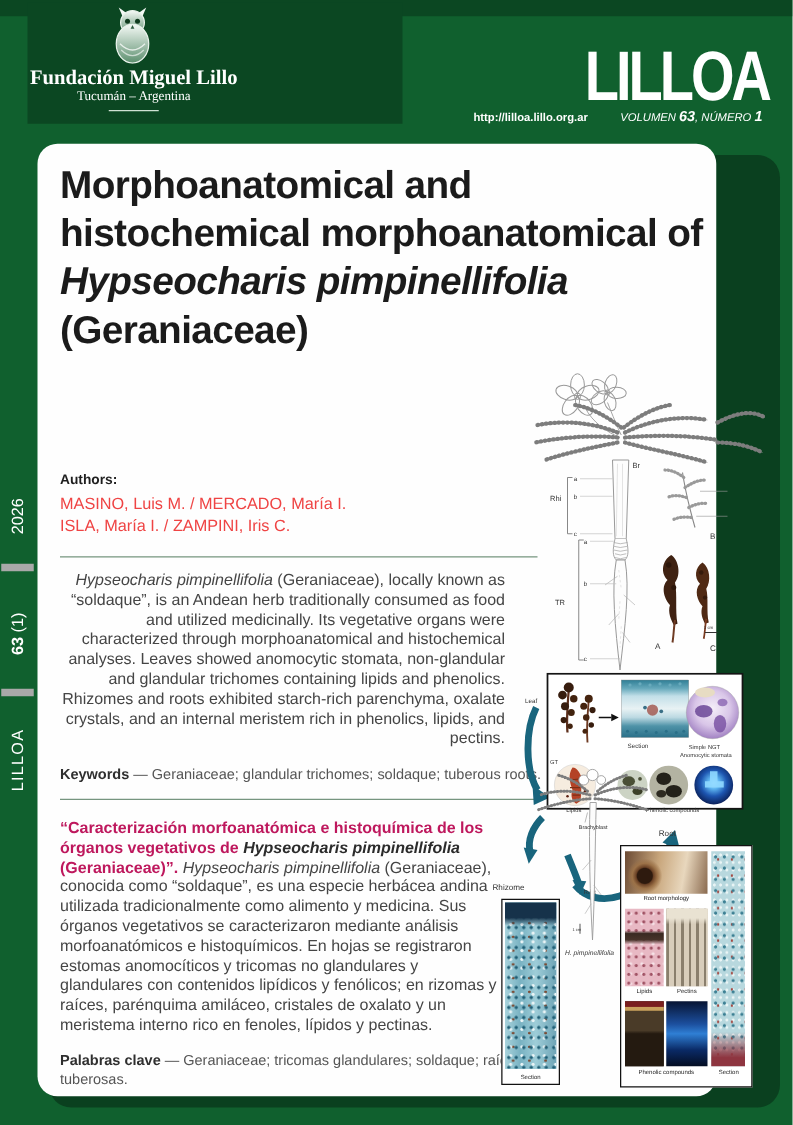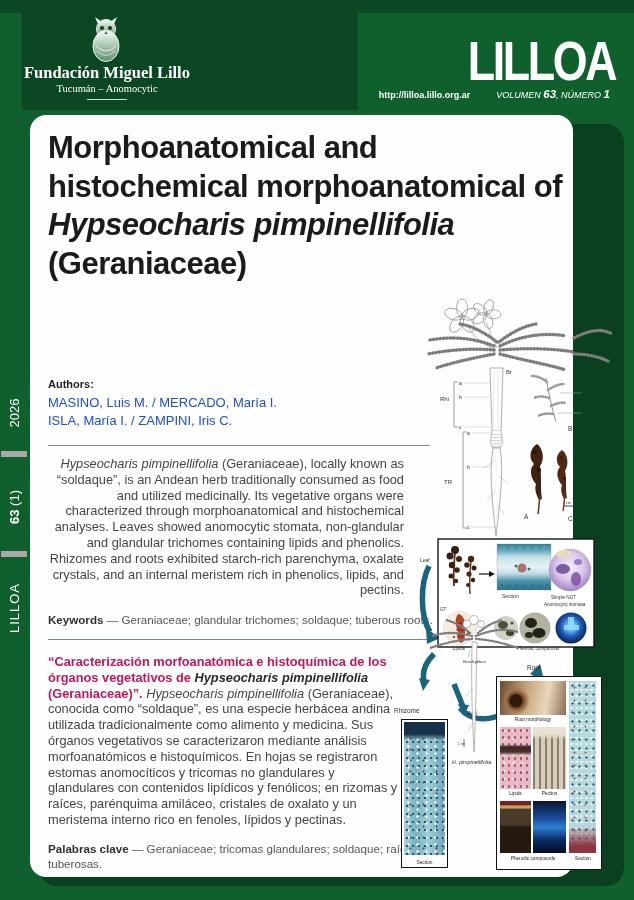--- a/index.html
+++ b/index.html
@@ -1,21 +1,21 @@
 <!DOCTYPE html>
 <html><head>
 <meta charset="utf-8">
 <style>
   html,body{margin:0;padding:0;}
   body{width:634px;height:900px;position:relative;overflow:hidden;
        background:#10602E;font-family:"Liberation Sans",sans-serif;}
   .abs{position:absolute;}
   
   .topstrip{left:0;top:0;width:634px;height:13px;background:#0B4722;}
-  .logo-box{left:22px;top:13px;width:336px;height:97px;background:#0B4722;}
+  .logo-box{left:22px;top:2px;width:300px;height:97px;background:#0B4722;}
   .owl{left:64px;top:3px;width:40px;height:46px;}
   .found-name{left:0;top:50px;width:170px;text-align:center;color:#fff;
       font-family:"Liberation Serif",serif;font-weight:bold;font-size:16.5px;}
   .found-loc{left:0;top:70px;width:170px;text-align:center;color:#fff;
       font-family:"Liberation Serif",serif;font-size:10.5px;}
   .found-rule{left:65px;top:86px;width:40px;height:1px;background:#cfe2d4;}
   .masthead-name{right:19px;top:33px;color:#fff;font-weight:700;font-size:56px;
       letter-spacing:-3px;transform:scaleX(.8);transform-origin:100% 50%;line-height:1;}
   .masthead-sub{right:24px;top:88px;color:#fff;font-size:9px;white-space:nowrap;}
   .masthead-sub .url{font-weight:700;margin-right:26px;}
@@ -29,21 +29,21 @@
   
   .card-shadow{left:39px;top:124px;width:585px;height:762px;background:#0A401F;border-radius:18px;}
   .card{left:30px;top:115px;width:543px;height:762px;background:#FEFEFE;border-radius:16px;}
   .title{left:18px;top:14px;width:552px;color:#1B1B1B;font-weight:700;
       font-size:31px;line-height:38.5px;letter-spacing:-.5px;}
   .title .it{font-style:italic;}
   .doi-pill{left:18px;top:228px;height:24px;line-height:24px;background:#E9E9E9;
       border-radius:12px;padding:0 15px;font-size:13px;color:#474747;display:inline-block;}
   .doi-pill b{color:#2F2F2F;margin-right:4px;}
   .authors-label{left:18px;top:263px;font-size:11px;font-weight:700;color:#1F1F1F;}
-  .authors-line{left:18px;font-size:13px;color:#1d4ed8;}
+  .authors-line{left:18px;font-size:13px;color:#ef4444;}
   .rule{left:18px;width:382px;height:1px;background:#76957F;}
   .para{left:18px;width:356px;font-size:12.8px;line-height:15.8px;color:#454545;}
   .para .it{font-style:italic;}
   .kw{left:18px;font-size:11.6px;color:#555;white-space:nowrap;}
   .kw b{color:#2F2F2F;}
   .kw-wrap{white-space:normal;width:372px;line-height:14.5px;}
   .es .b{font-weight:700;color:#be185d;}
   .es .bi{font-weight:700;font-style:italic;color:#2B2B2B;}
   
   svg text{font-family:"Liberation Sans",sans-serif;fill:#333;}
@@ -100,21 +100,21 @@
       <path d="M28,8 L31,1 L24,6 Z" fill="#F5FAF6"></path>
       <circle cx="20" cy="13" r="9.5" fill="url(#owlg)" stroke="#EAF3EC" stroke-width="1"></circle>
       <ellipse cx="20" cy="30" rx="13" ry="15.5" fill="url(#owlg)" stroke="#EAF3EC" stroke-width="1"></ellipse>
       <circle cx="16" cy="12" r="2" fill="#0F3B1E"></circle>
       <circle cx="24" cy="12" r="2" fill="#0F3B1E"></circle>
       <path d="M20,15 L18.5,18 L21.5,18 Z" fill="#2E5B3F"></path>
       <path d="M10,30 Q20,40 30,30" fill="none" stroke="#FFFFFF" stroke-width="1" opacity=".75"></path>
       <path d="M11,35 Q20,44 29,35" fill="none" stroke="#FFFFFF" stroke-width="1" opacity=".6"></path>
     </svg>
     <div class="abs found-name">Fundación Miguel Lillo</div>
-    <div class="abs found-loc">Tucumán – Anomocytic</div>
+    <div class="abs found-loc">Tucumán – Argentina</div>
     <div class="abs found-rule"></div>
   </div>
 
   <div class="abs masthead-name">LILLOA</div>
   <div class="abs masthead-sub">
     <span class="url">http://lilloa.lillo.org.ar</span><span class="it">VOLUMEN </span><span class="num">63</span><span class="it">, NÚMERO </span><span class="num">1</span>
   </div>
 
   <div class="abs spine" style="left:14px;top:413px;">2026</div>
   <div class="abs spine-bar" style="top:451px;"></div>

